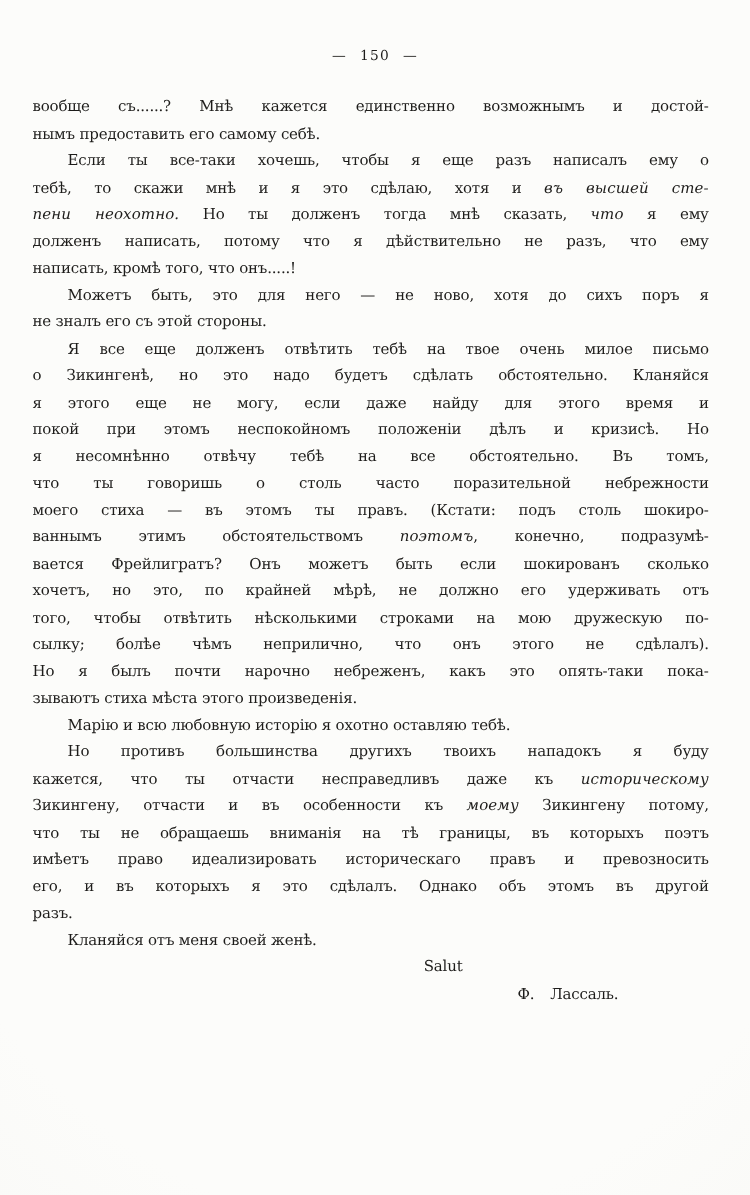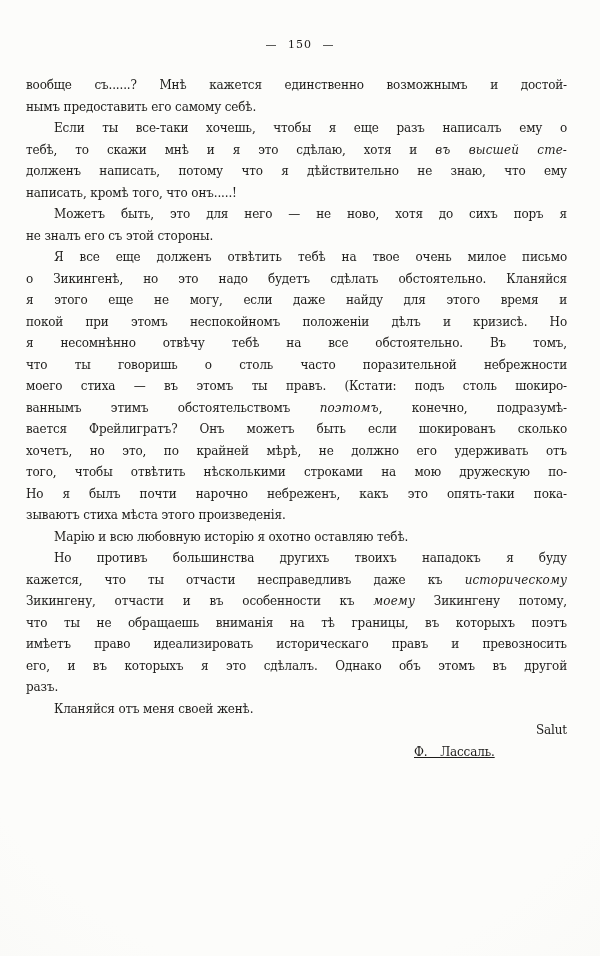--- a/index.html
+++ b/index.html
@@ -51,57 +51,57 @@
   }
   .line.ind {
     text-indent: 28px;
   }
   .line em {
     letter-spacing: 0.1px;
   }
   .sig-salut {
     margin-left: 313px;
     line-height: 21.5px;
-    text-align: right;
   }
   .sig-name {
     margin-left: 388px;
     line-height: 21.5px;
     word-spacing: 9px;
-    text-decoration: underline;
   }
 </style>
 </head>
 <body>
 
 <div class="page">
 
   <div class="page-number">— 150 —</div>
 
   <div class="text-block" id="text-block">
 
   <div class="line"><span>вообще съ......? Мнѣ кажется единственно возможнымъ и достой-</span></div>
       <div class="line end"><span>нымъ предоставить его самому себѣ.</span></div>
       <div class="line ind"><span>Если ты все-таки хочешь, чтобы я еще разъ написалъ ему о</span></div>
       <div class="line"><span>тебѣ, то скажи мнѣ и я это сдѣлаю, хотя и </span><em>въ высшей сте-</em></div>
-      <div class="line"><span>долженъ написать, потому что я дѣйствительно не знаю, что ему</span></div>
+      <div class="line"><em>пени неохотно.</em><span> Но ты долженъ тогда мнѣ сказать, </span><em>что</em><span> я ему</span></div>
+      <div class="line"><span>долженъ написать, потому что я дѣйствительно не разъ, что ему</span></div>
       <div class="line end"><span>написать, кромѣ того, что онъ.....!</span></div>
       <div class="line ind"><span>Можетъ быть, это для него — не ново, хотя до сихъ поръ я</span></div>
       <div class="line end"><span>не зналъ его съ этой стороны.</span></div>
       <div class="line ind"><span>Я все еще долженъ отвѣтить тебѣ на твое очень милое письмо</span></div>
       <div class="line"><span>о Зикингенѣ, но это надо будетъ сдѣлать обстоятельно. Кланяйся</span></div>
       <div class="line"><span>я этого еще не могу, если даже найду для этого время и</span></div>
       <div class="line"><span>покой при этомъ неспокойномъ положеніи дѣлъ и кризисѣ. Но</span></div>
       <div class="line"><span>я несомнѣнно отвѣчу тебѣ на все обстоятельно. Въ томъ,</span></div>
       <div class="line"><span>что ты говоришь о столь часто поразительной небрежности</span></div>
       <div class="line"><span>моего стиха — въ этомъ ты правъ. (Кстати: подъ столь шокиро-</span></div>
       <div class="line"><span>ваннымъ этимъ обстоятельствомъ </span><em>поэтомъ</em><span>, конечно, подразумѣ-</span></div>
       <div class="line"><span>вается Фрейлигратъ? Онъ можетъ быть если шокированъ сколько</span></div>
       <div class="line"><span>хочетъ, но это, по крайней мѣрѣ, не должно его удерживать отъ</span></div>
       <div class="line"><span>того, чтобы отвѣтить нѣсколькими строками на мою дружескую по-</span></div>
+      <div class="line"><span>сылку; болѣе чѣмъ неприлично, что онъ этого не сдѣлалъ).</span></div>
       <div class="line"><span>Но я былъ почти нарочно небреженъ, какъ это опять-таки пока-</span></div>
       <div class="line end"><span>зываютъ стиха мѣста этого произведенія.</span></div>
       <div class="line end ind"><span>Марію и всю любовную исторію я охотно оставляю тебѣ.</span></div>
       <div class="line ind"><span>Но противъ большинства другихъ твоихъ нападокъ я буду</span></div>
       <div class="line"><span>кажется, что ты отчасти несправедливъ даже къ </span><em>историческому</em></div>
       <div class="line"><span>Зикингену, отчасти и въ особенности къ </span><em>моему</em><span> Зикингену потому,</span></div>
       <div class="line"><span>что ты не обращаешь вниманія на тѣ границы, въ которыхъ поэтъ</span></div>
       <div class="line"><span>имѣетъ право идеализировать историческаго правъ и превозносить</span></div>
       <div class="line"><span>его, и въ которыхъ я это сдѣлалъ. Однако объ этомъ въ другой</span></div>
       <div class="line end"><span>разъ.</span></div>

